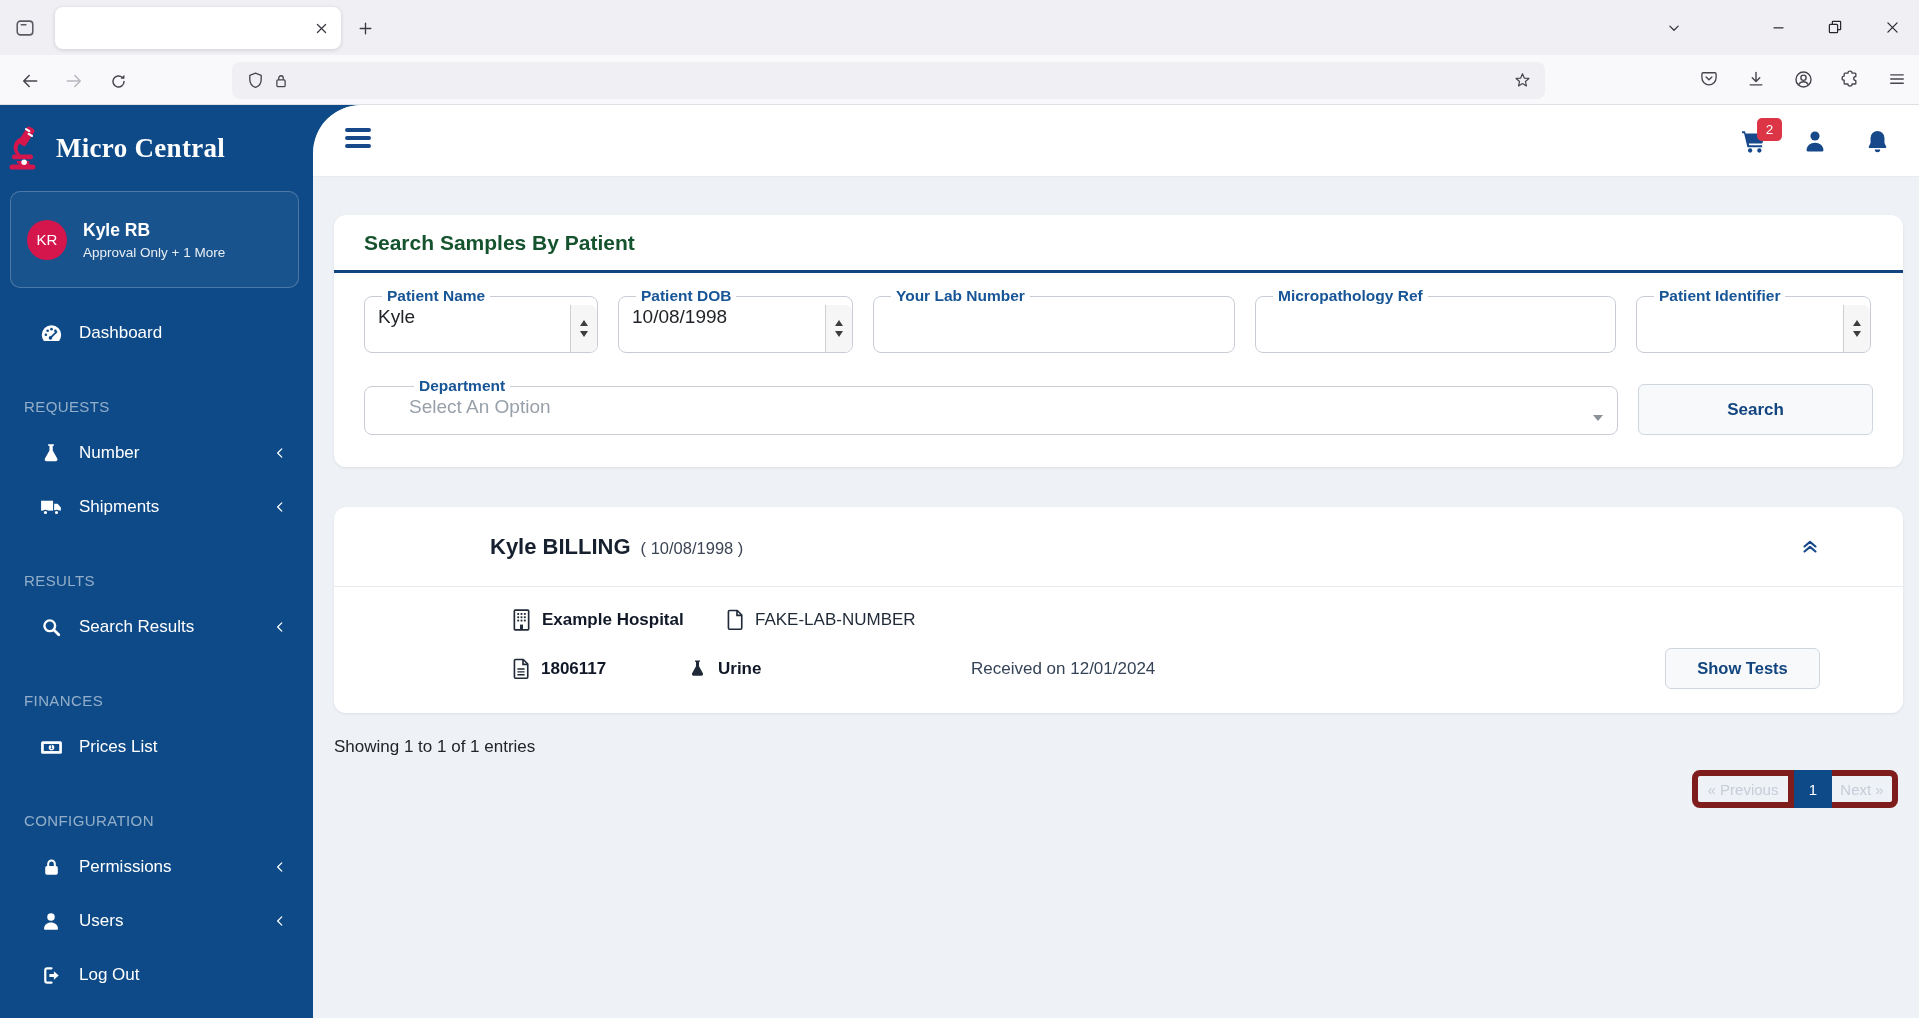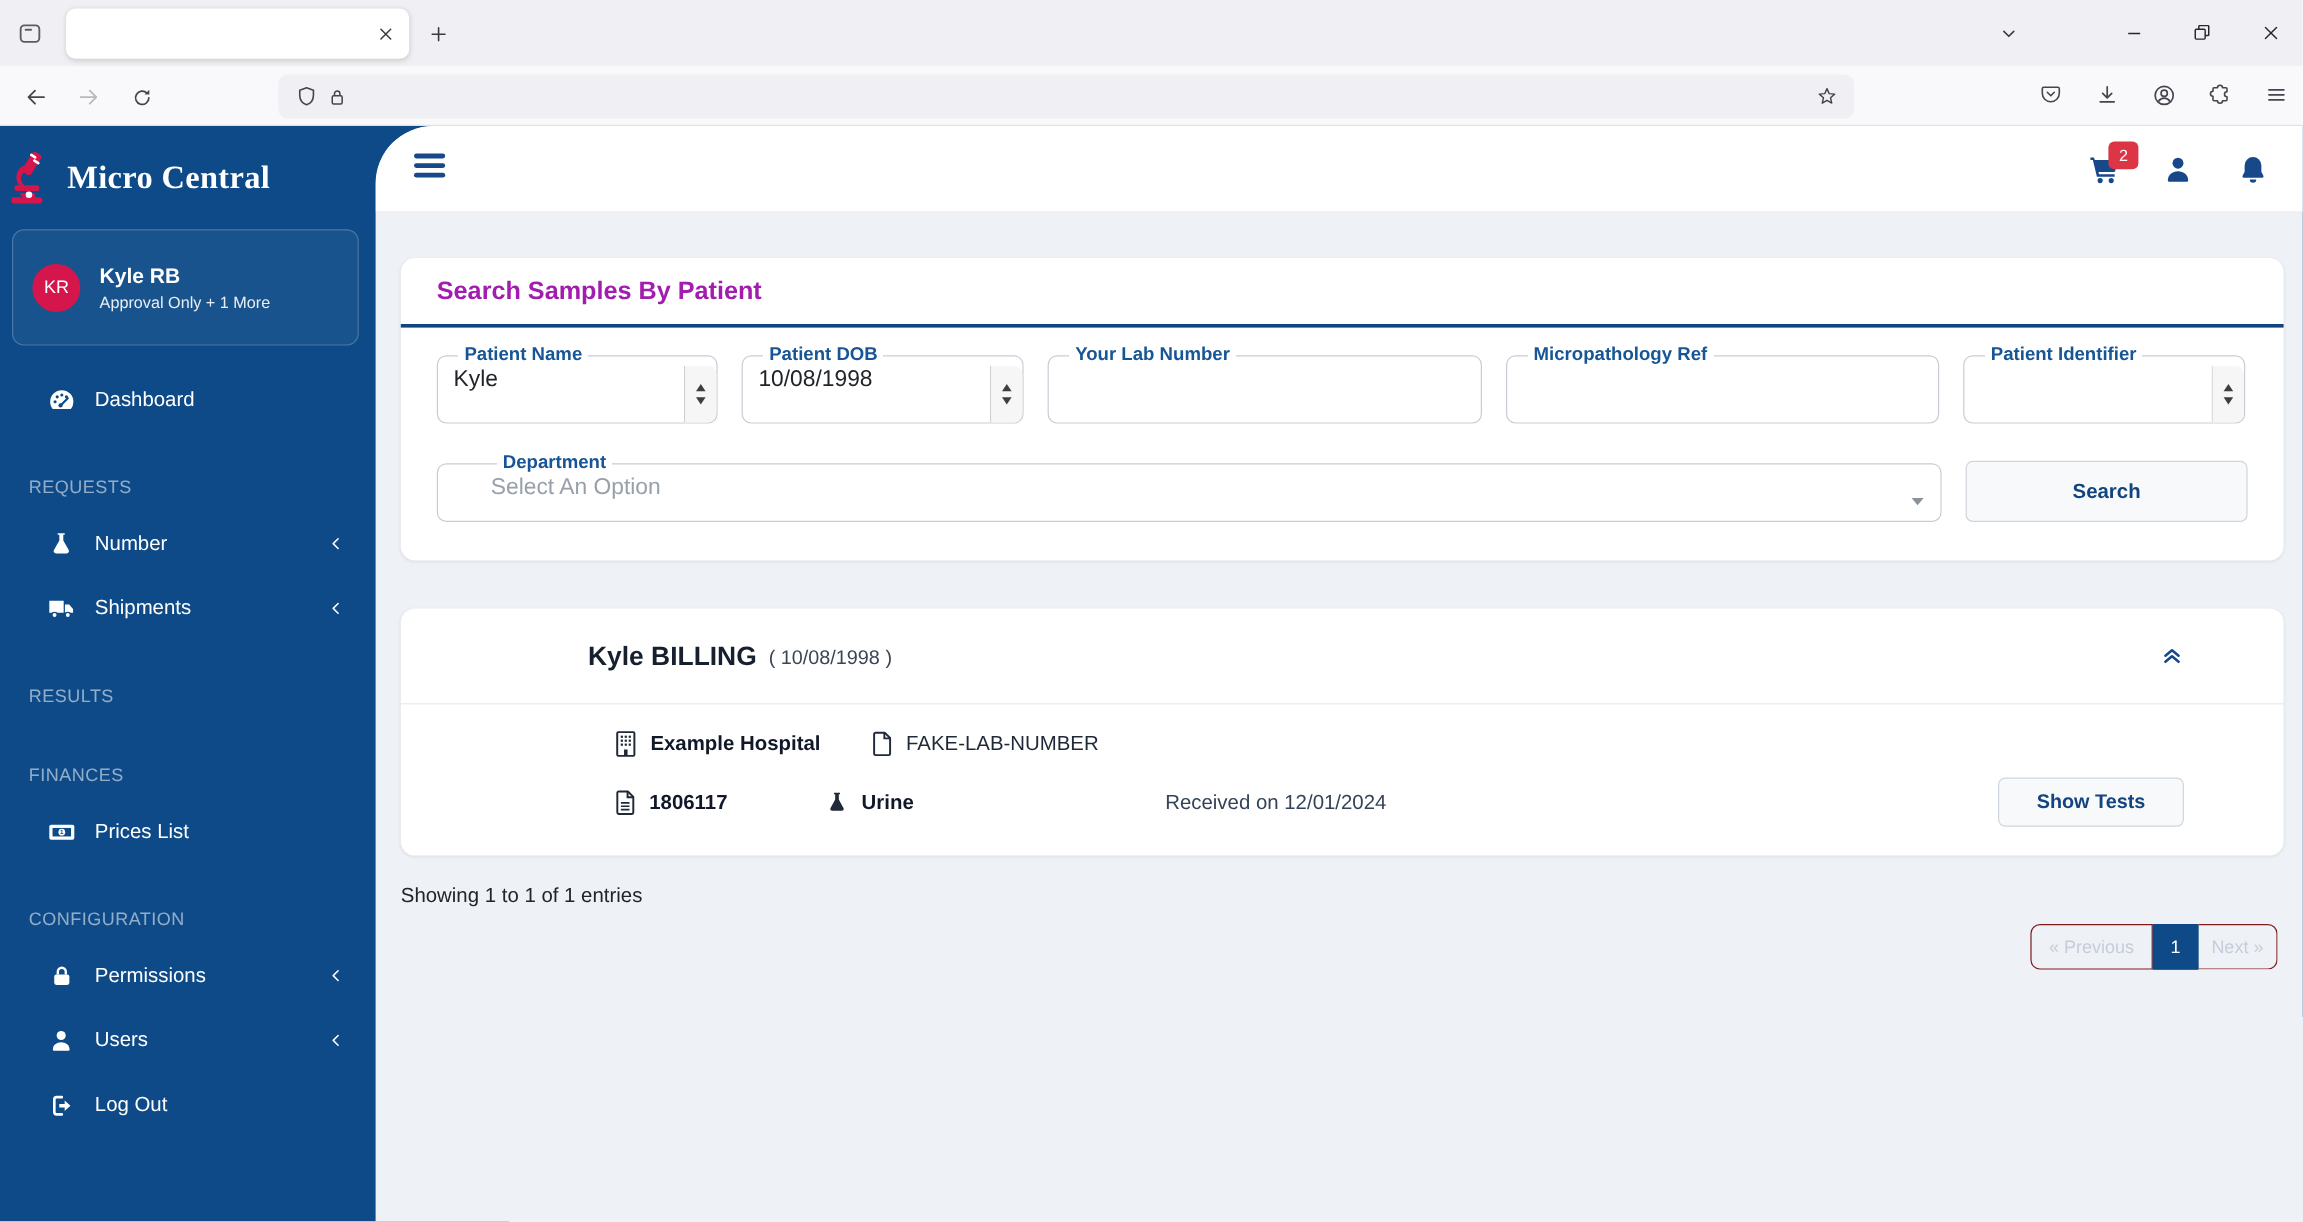--- a/index.html
+++ b/index.html
@@ -51,21 +51,21 @@
   .burger div { height:3.6px; background:#17498a; border-radius:2px; margin-bottom:4.4px; }
   .nav-icons { position:absolute; right:28px; top:22px; display:flex; gap:34px; align-items:center; }
   .nicon { position:relative; width:28px; height:28px; display:flex; align-items:center; justify-content:center; cursor:pointer; }
   .badge { position:absolute; top:-9px; right:-15px; min-width:25px; height:23px; background:#dc3545; color:#fff; border-radius:5px; font-size:13.5px; display:flex; align-items:center; justify-content:center; padding:0 6px; }
 
   .content { flex:1; padding:38px 16px 0 21px; overflow:hidden; }
   .card { background:#fff; border-radius:12px; box-shadow:0 1px 3px rgba(20,30,60,.08); }
 
   
   .sc-header { height:58px; border-bottom:3px solid #12457f; display:flex; align-items:center; padding:0 30px; }
-  .sc-title { font-size:21px; font-weight:bold; color:#a21caf; }
+  .sc-title { font-size:21px; font-weight:bold; color:#14532d; }
   .form-row { display:flex; gap:20px; padding:0 30px; }
   .row1 { margin-top:14px; }
   .row2 { margin-top:24px; align-items:flex-end; padding-bottom:32px; }
   fieldset { border:1px solid #c8cdd5; border-radius:8px; position:relative; height:66px; padding:0 0 0 12px; }
   fieldset legend { font-size:15.5px; font-weight:600; color:#175596; padding:0 5px; margin-left:5px; }
   fieldset input { border:none; outline:none; background:transparent; width:100%; font-size:19px; color:#212529; font-family:"Liberation Sans",sans-serif; padding:1px 30px 6px 1px; }
   .f-name { width:234px; } .f-dob { width:235px; } .f-lab { width:362px; } .f-ref { width:361px; } .f-pid { width:235px; }
   .spin { position:absolute; right:0; top:0; bottom:0; width:27px; border-left:1px solid #cfcfcf; background:#f6f6f7; border-radius:0 7px 7px 0; display:flex; flex-direction:column; align-items:center; justify-content:center; gap:5px; }
   .tri-up { width:0; height:0; border-left:4.5px solid transparent; border-right:4.5px solid transparent; border-bottom:6px solid #3e3e3e; }
   .tri-dn { width:0; height:0; border-left:4.5px solid transparent; border-right:4.5px solid transparent; border-top:6px solid #3e3e3e; }
@@ -85,21 +85,21 @@
   .rrow { display:flex; align-items:center; height:49px; }
   .rcell { display:flex; align-items:center; gap:11px; font-size:17px; color:#1f2937; }
   .c-hosp { width:214px; } .c-sid { width:176px; } .c-type { width:283px; }
   .bold { font-weight:bold; color:#111827; }
   .recv { font-size:17px; color:#344357; }
   .show-btn { margin-left:auto; width:155px; height:41px; font-size:16.5px; }
 
   .entries { margin-top:24px; font-size:17px; color:#212529; }
   .pager-row { display:flex; justify-content:flex-end; margin-top:13px; padding-right:5px; }
   .pager { display:flex; font-size:15px; }
-  .pg { border:1px solid #7f1d1d; color:#c6cdd8; display:flex; align-items:center; justify-content:center; background:transparent; }
+  .pg { border:6px solid #7f1d1d; color:#c6cdd8; display:flex; align-items:center; justify-content:center; background:transparent; }
   .pg.prev { width:102px; height:38px; border-radius:8px 0 0 8px; }
   .pg.next { width:66px; height:38px; border-radius:0 8px 8px 0; border-left:none; }
   .pg.cur { width:38px; height:38px; background:#0d4a87; color:#fff; border-color:#0d4a87; }
 
   svg { display:block; }
 </style>
 </head>
 <body>
 
 <div class="browser">
@@ -287,20 +287,34 @@
         </span>
         <span>Shipments</span>
         <span class="chev">
           <svg width="14" height="14" viewBox="0 0 24 24">
               <path d="M15 5l-7 7 7 7" fill="none" stroke="#fff" stroke-width="2.2" stroke-linecap="round" stroke-linejoin="round"></path>
             </svg>
         </span>
       </div>
 
       <div class="sec-label">RESULTS</div>
+      <div class="nav-item">
+        <span class="nav-ic">
+          <svg width="23" height="23" viewBox="0 0 24 24">
+              <circle cx="10.2" cy="10.2" r="5.6" fill="none" stroke="#fff" stroke-width="2.5"></circle>
+              <path d="M14.6 14.6l5 5" stroke="#fff" stroke-width="2.9" stroke-linecap="round"></path>
+            </svg>
+        </span>
+        <span>Search Results</span>
+        <span class="chev">
+          <svg width="14" height="14" viewBox="0 0 24 24">
+              <path d="M15 5l-7 7 7 7" fill="none" stroke="#fff" stroke-width="2.2" stroke-linecap="round" stroke-linejoin="round"></path>
+            </svg>
+        </span>
+      </div>
 
       <div class="sec-label">FINANCES</div>
       <div class="nav-item">
         <span class="nav-ic">
           <svg width="25" height="25" viewBox="0 0 24 24">
               <rect x="2" y="6" width="20" height="12" rx="1.5" fill="#fff"></rect>
               <rect x="4.6" y="8.6" width="14.8" height="6.8" fill="#0d4a87"></rect>
               <circle cx="12" cy="12" r="2.7" fill="#fff"></circle>
               <text x="12" y="13.8" font-size="5" fill="#0d4a87" text-anchor="middle" font-weight="bold" font-family="Liberation Sans, sans-serif">1</text>
             </svg>

